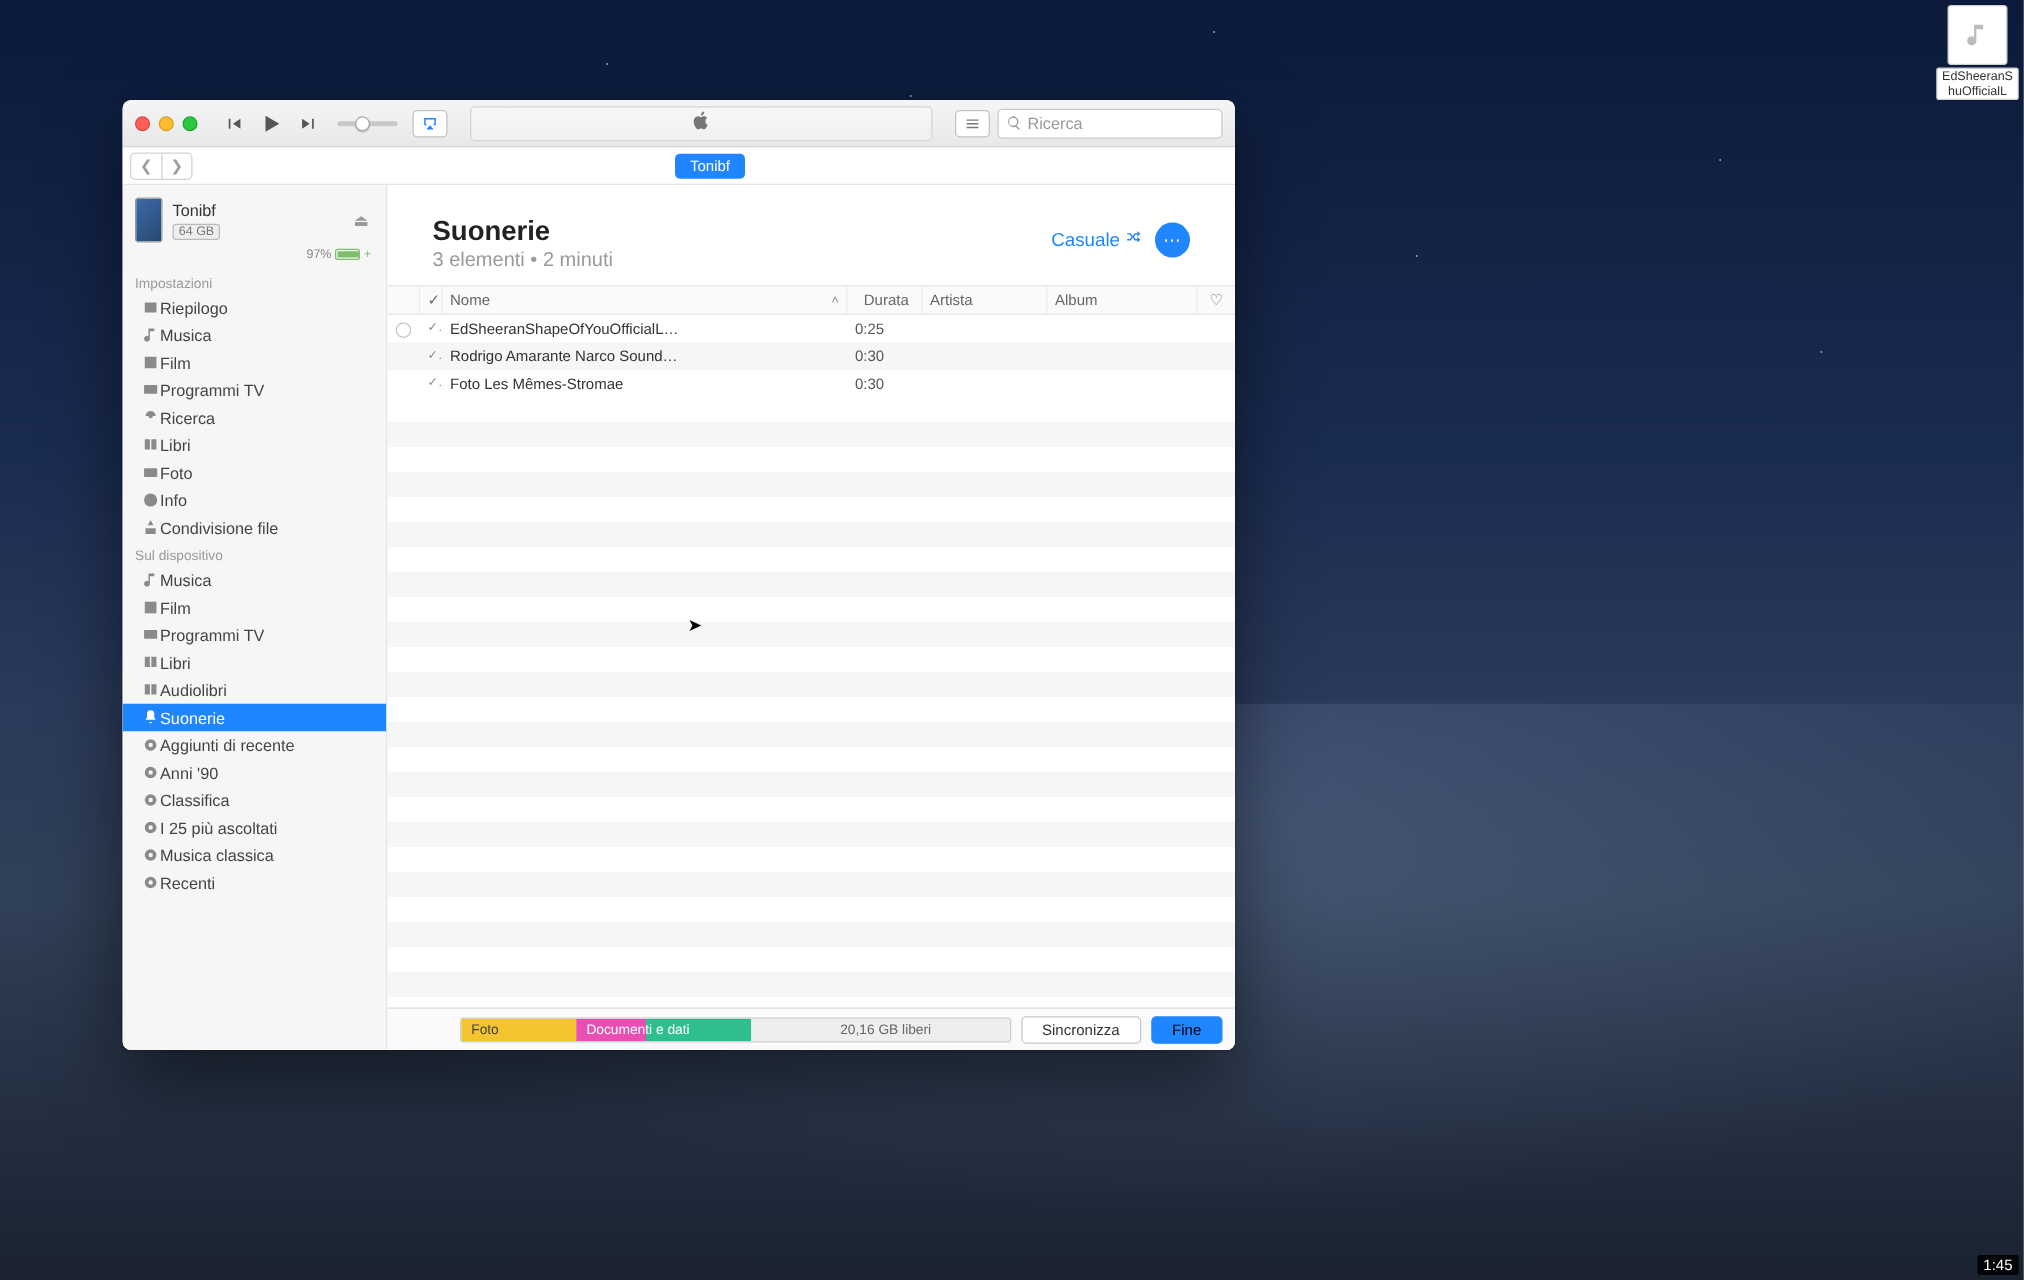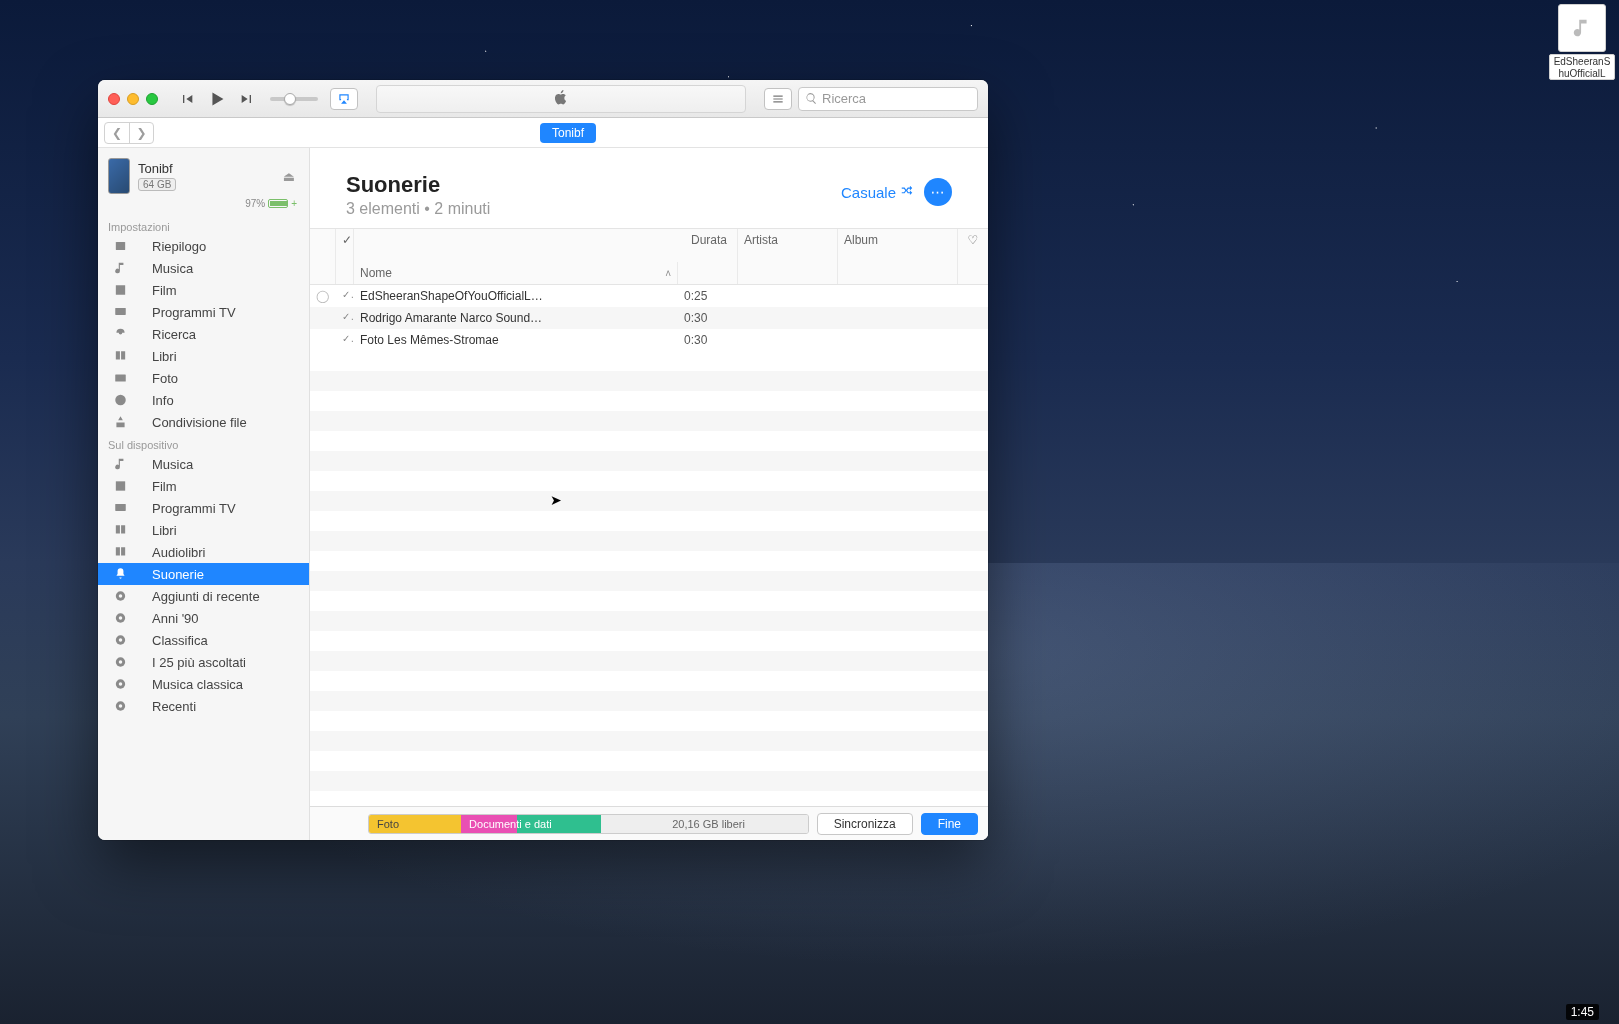--- a/index.html
+++ b/index.html
@@ -91,40 +91,40 @@
 .device-img { width:22px; height:36px; background:linear-gradient(135deg,#3a6aa8,#284a72); border-radius:3px; border:1px solid #999; }
 .device-info { flex:1; }
 .device-name { font-size:13px; color:#333; }
 .cap-pill { display:inline-block; font-size:10px; color:#777; border:1px solid #bbb; border-radius:3px; padding:0 4px; margin-top:0; background:#eee; }
 .eject { color:#999; padding-right:4px; }
 .batt-row { text-align:right; font-size:10px; color:#888; padding:0 12px 6px 0; display:flex; justify-content:flex-end; align-items:center; gap:3px; }
 .batt-ico { width:20px; height:9px; border:1px solid #7bbf6a; border-radius:2px; position:relative; }
 .batt-ico::after { content:""; position:absolute; left:1px; top:1px; bottom:1px; width:92%; background:#7bbf6a; }
 
 .sec-label { font-size:11px; color:#9a9a9a; padding:6px 10px 2px 10px; }
-.nav-item { display:flex; align-items:center; gap:24px; padding:3.5px 10px 3.5px 14px; color:#444; cursor:default; }
+.nav-item { display:flex; align-items:center; gap:0; padding:3.5px 10px 3.5px 14px; color:#444; cursor:default; }
 .nav-item .ic { width:16px; height:14px; color:#8a8a8a; display:flex; align-items:center; justify-content:center; }
 .nav-item .ic svg { width:15px; height:14px; fill:currentColor; }
 .nav-item.active { background:#1f86ff; color:#fff; }
 .nav-item.active .ic { color:#fff; }
 
 
 .main { flex:1; display:flex; flex-direction:column; background:#fff; }
 .page-head { padding:24px 36px 10px 36px; display:flex; align-items:flex-start; }
 .page-head h1 { font-size:22px; font-weight:700; color:#222; }
 .page-head .sub { color:#9a9a9a; font-size:16px; margin-top:2px; }
 .head-actions { margin-left:auto; display:flex; align-items:center; gap:10px; margin-top:6px; }
 .shuffle-lnk { color:#1f86ff; font-size:15px; display:flex; align-items:center; gap:4px; }
 .more-btn { width:28px; height:28px; border-radius:50%; background:#1f86ff; color:#fff; display:flex; align-items:center; justify-content:center; font-size:14px; letter-spacing:1px; }
 
 .table { flex:1; font-size:12px; color:#333; overflow:hidden; }
 .thead { display:grid; grid-template-columns:26px 18px 1fr 60px 100px 120px 30px; border-top:1px solid #e4e4e4; border-bottom:1px solid #e4e4e4; background:#fafafa; color:#666; }
 .thead div { padding:4px 6px; border-right:1px solid #eaeaea; white-space:nowrap; overflow:hidden; }
 .thead div:last-child { border-right:none; text-align:center; }
-.thead .sortcol { display:flex; justify-content:space-between; align-items:center; padding-right:6px;margin-top:33px; }
+.thead .sortcol { display:flex; justify-content:space-between; align-items:center; padding-right:6px; }
 .thead .caret { color:#8a8a8a; font-size:10px; }
 
 .tbody { height:100%; }
 .row { display:grid; grid-template-columns:26px 18px 1fr 60px 100px 120px 30px; padding:0; }
 .row:nth-child(odd) { background:#fff; }
 .row:nth-child(even) { background:#f6f6f6; }
 .row > div { padding:4px 6px; white-space:nowrap; overflow:hidden; text-overflow:ellipsis; }
 .row .dur { padding-right:14px; color:#555; }
 .row .chk { color:#888; font-size:10px; }
 .row .play { color:#bbb; }
@@ -136,29 +136,29 @@
 .cursor { position:absolute; left:452px; top:412px; font-size:14px; color:#000; pointer-events:none; }
 
 
 .footer { height:34px; border-top:1px solid #dcdcdc; background:#fafafa; display:flex; align-items:center; padding:0 10px; gap:8px; }
 .storage { flex:1; height:20px; border:1px solid #ccc; border-radius:3px; overflow:hidden; display:flex; font-size:11px; }
 .seg { display:flex; align-items:center; padding-left:8px; color:#444; white-space:nowrap; }
 .seg.foto { background:#f4c430; width:21%; }
 .seg.docs { background:linear-gradient(90deg,#e94fb3 0 40%, #2fbf8f 40% 100%); width:32%; color:#fff; }
 .seg.free { background:#eee; flex:1; justify-content:center; color:#666; }
 .fbtn { height:22px; padding:0 16px; border:1px solid #c7c7c7; border-radius:4px; background:#fff; font-size:12px; color:#333; display:flex; align-items:center; }
-.fbtn.primary { background:#1f86ff; border-color:#1f86ff; color:#ffffff; }
+.fbtn.primary { background:#1f86ff; border-color:#1f86ff; color:#000000; }
 
 
 .desktop-file { position:absolute; top:4px; right:4px; width:66px; text-align:center; }
 .desktop-file .thumb { width:48px; height:48px; margin:0 auto; background:#fff; border:1px solid #d0d0d0; border-radius:3px; display:flex; align-items:center; justify-content:center; color:#bbb; }
 .desktop-file .label { font-size:10px; background:#fff; color:#333; padding:1px 2px; border-radius:2px; margin-top:2px; line-height:1.15; word-break:break-all; max-height:26px; overflow:hidden; border:1px solid #d0d0d0; }
 
 
-.video-time { position:absolute; right:20px; bottom:4px; background:rgba(0,0,0,0.85); color:#fff; font-size:12px; padding:1px 5px; border-radius:2px; font-family:Arial; }
+.video-time { position:absolute; right:4px; bottom:4px; background:rgba(0,0,0,0.85); color:#fff; font-size:12px; padding:1px 5px; border-radius:2px; font-family:Arial; }
 </style>
 </head>
 <body>
 
 <div class="wallpaper-stars"></div>
 <div class="wallpaper-mountain"></div>
 
 <div class="window">
 
   <div class="titlebar">

